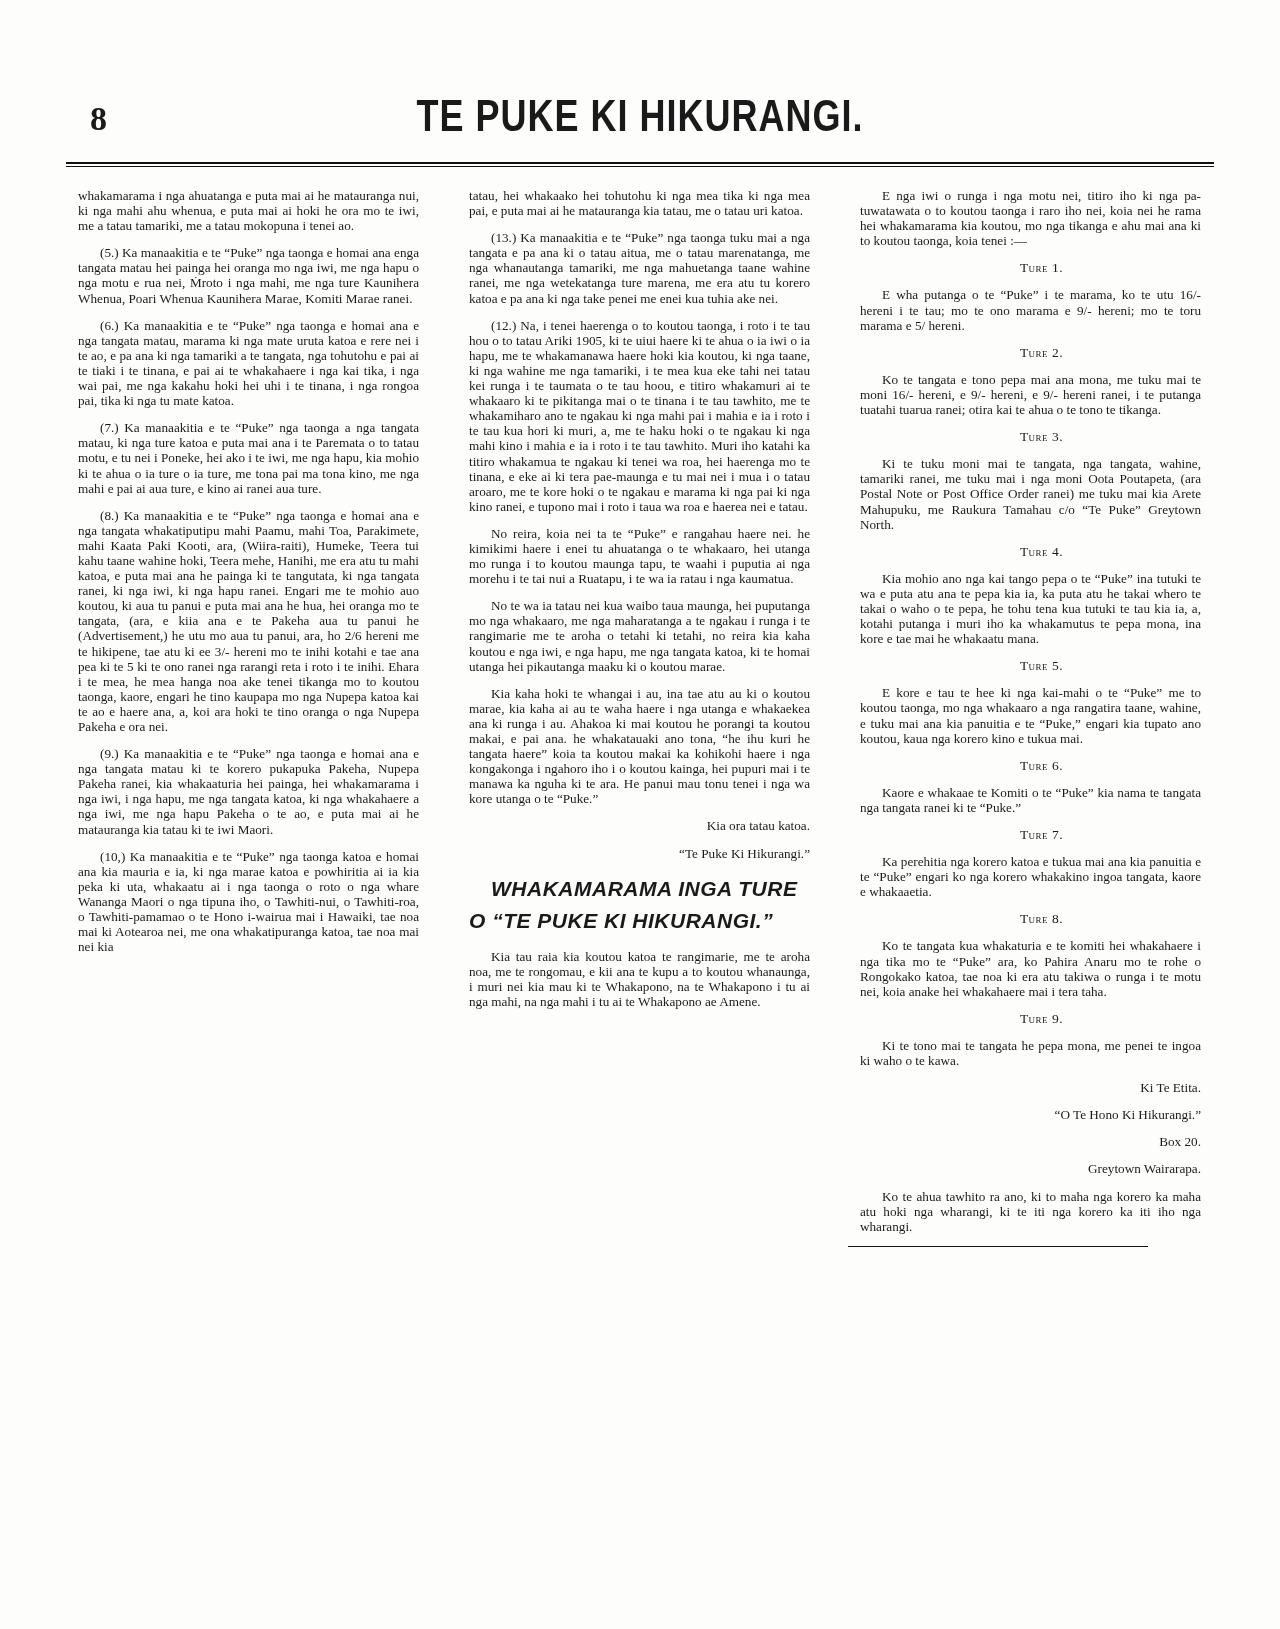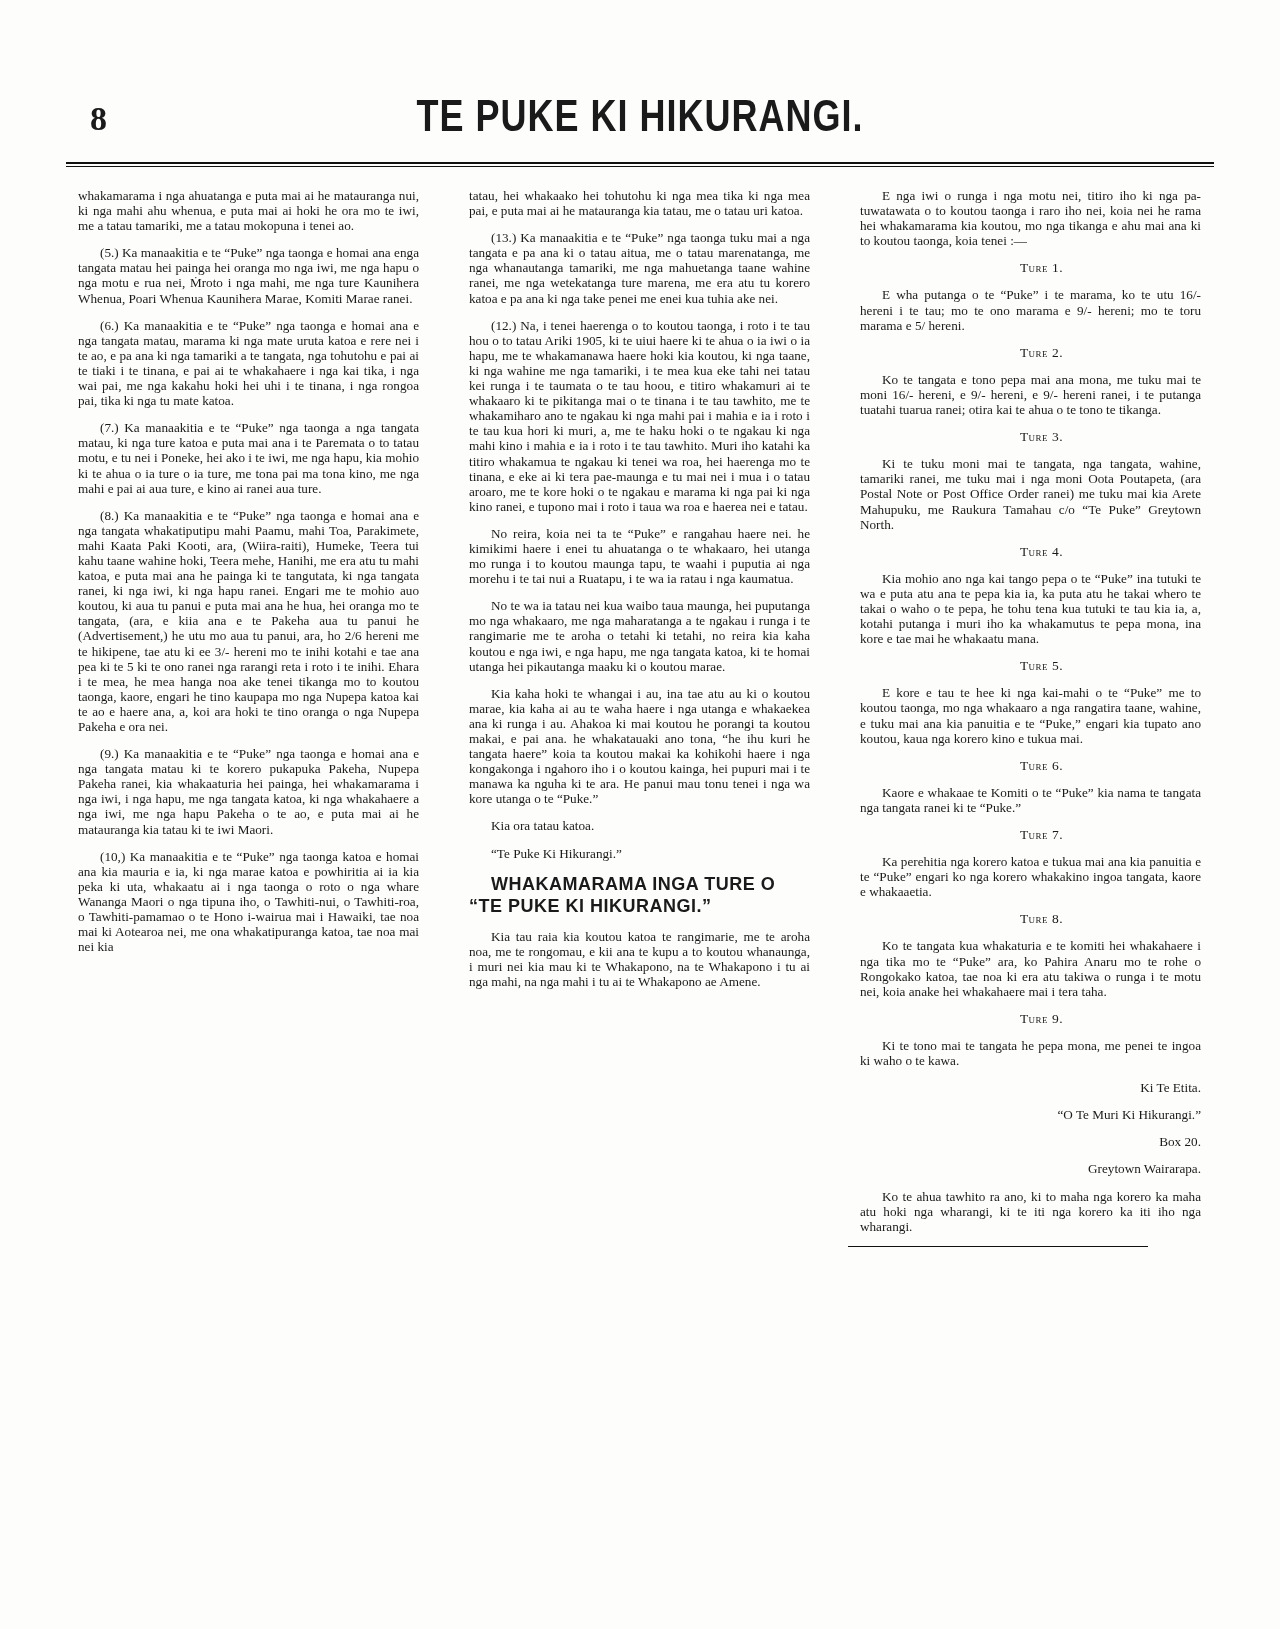--- a/index.html
+++ b/index.html
@@ -85,40 +85,41 @@
   .col p {
     margin: 12px;
     text-indent: 22px;
   }
   .col p.noindent { text-indent: 0; }
 
   .section-head {
     margin: 14px 0 6px 0;
     font-family: "Liberation Sans", sans-serif;
     font-weight: bold;
-    font-size: 18px;
-    line-height: 22px;
+    font-size: 21px;
+    line-height: 32px;
     letter-spacing: 0.5px;
     text-align: left;
     text-indent: 0;
+    font-style: italic;
   }
   .ture-head {
     text-align: center;
     font-variant: small-caps;
     font-size: 13.5px;
     margin: 5px 0 2px 0;
     text-indent: 0;
     letter-spacing: 0.5px;
   }
   .center {
     text-align: right;
     text-indent: 0;
   }
   .closing-line {
-    text-align: left;
+    text-align: right;
     text-indent: 0;
   }
   .imprint {
     margin-top: 10px;
     padding-top: 8px;
     text-indent: 0;
     text-align: justify;
   }
   .imprint-rule {
     border-top: 1.5px solid #111;
@@ -188,21 +189,21 @@
       <p class="ture-head">Ture 7.</p>
       <p>Ka perehitia nga korero katoa e tukua mai ana kia panuitia e te “Puke” engari ko nga korero whakakino ingoa tangata, kaore e whakaaetia.</p>
 
       <p class="ture-head">Ture 8.</p>
       <p>Ko te tangata kua whakaturia e te komiti hei whakahaere i nga tika mo te “Puke” ara, ko Pahira Anaru mo te rohe o Rongokako katoa, tae noa ki era atu takiwa o runga i te motu nei, koia anake hei whakahaere mai i tera taha.</p>
 
       <p class="ture-head">Ture 9.</p>
       <p>Ki te tono mai te tangata he pepa mona, me penei te ingoa ki waho o te kawa.</p>
 
       <p class="center">Ki Te Etita.</p>
-      <p class="center">“O Te Muri Ki Hikurangi.”</p>
+      <p class="center">“O Te Hono Ki Hikurangi.”</p>
       <p class="center">Box 20.</p>
       <p class="center">Greytown Wairarapa.</p>
 
       <p style="margin-top:8px">Ko te ahua tawhito ra ano, ki to maha nga korero ka maha atu hoki nga wharangi, ki te iti nga korero ka iti iho nga wharangi.</p>
 
       <div class="imprint-rule"></div>
     </div>
 
   </div>
 </div>

